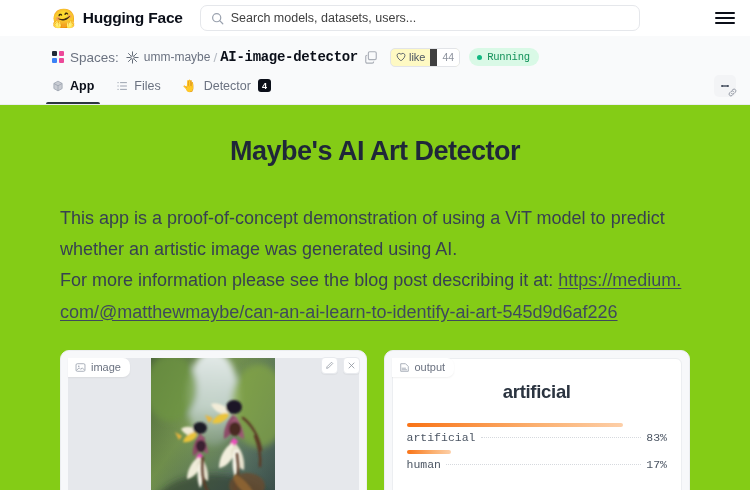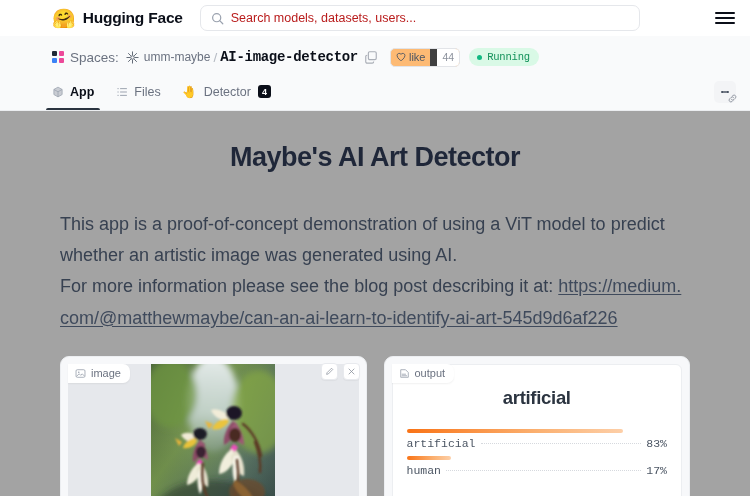--- a/index.html
+++ b/index.html
@@ -51,21 +51,21 @@
     background: #fff;
     display: flex;
     align-items: center;
     gap: 7px;
     padding: 0 10px;
     cursor: text;
   }
   .search-icon { flex: 0 0 auto; display: block; }
   .search-ph {
     font-size: 12.5px;
-    color: #b91c1c;
+    color: #404040;
     white-space: nowrap;
     overflow: hidden;
   }
   .hamburger {
     margin-left: auto;
     width: 22px;
     height: 22px;
     display: flex;
     flex-direction: column;
     justify-content: center;
@@ -143,21 +143,21 @@
     width: 14px; height: 14px;
     cursor: pointer;
     flex: 0 0 auto;
     opacity: 0.55;
   }
   .like-btn {
     margin-left: 12px;
     height: 19px;
     border: 1px solid #e2e4e8;
     border-radius: 5px;
-    background: #fdba74;
+    background: #fef9c3;
     display: flex;
     align-items: center;
     overflow: hidden;
     cursor: pointer;
     flex: 0 0 auto;
   }
   .like-main {
     display: flex; align-items: center; gap: 3px;
     padding: 0 5px 0 5px;
     height: 100%;
@@ -198,21 +198,21 @@
     font-size: 10.5px;
     color: #14925b;
     letter-spacing: -0.2px;
   }
 
   
   .tabs {
     display: flex;
     align-items: flex-end;
     gap: 22px;
-    margin-top: 12px;
+    margin-top: 6px;
     height: 30px;
     position: relative;
   }
   .tab {
     display: flex;
     align-items: center;
     gap: 6px;
     height: 100%;
     padding-bottom: 7px;
     cursor: pointer;
@@ -273,21 +273,21 @@
   }
   .kebab-link {
     position: absolute;
     right: -2px; bottom: -1px;
     opacity: .75;
   }
 
   
   .app-body {
     padding: 0 14px;
-    background: #a3a3a3;
+    background: #84cc16;
     height: 385px;
     overflow: hidden;
   }
   .app-title {
     text-align: center;
     font-size: 27px;
     font-weight: bold;
     color: #1f2739;
     letter-spacing: -0.5px;
     margin: 32px 0 0 0;

